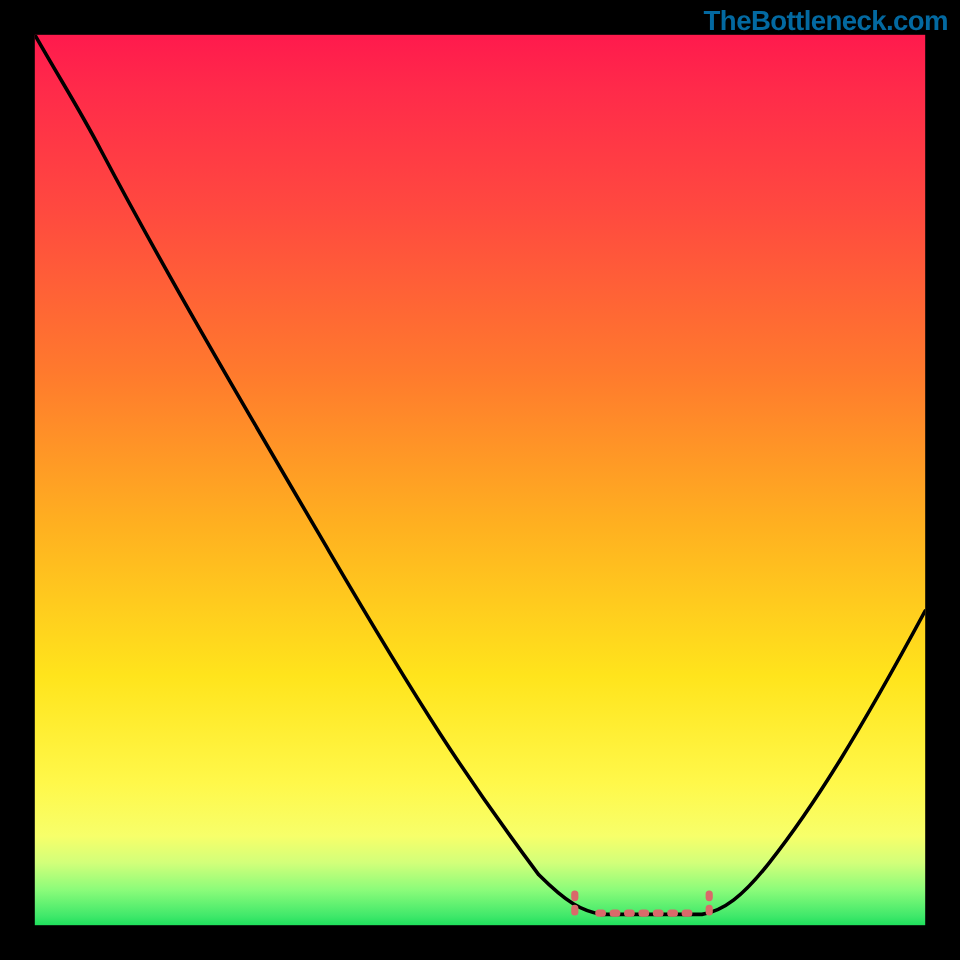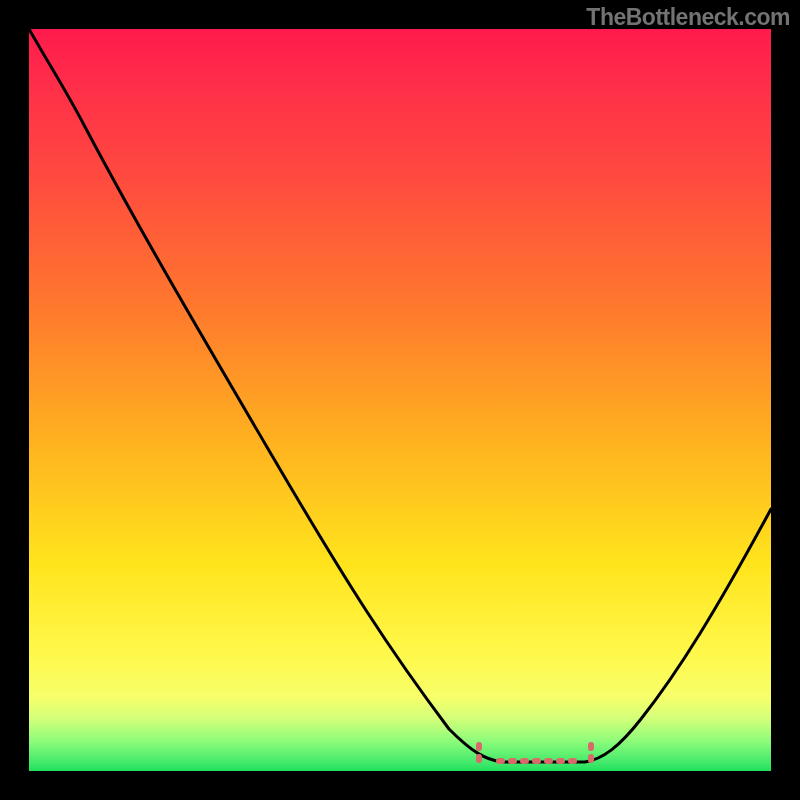--- a/index.html
+++ b/index.html
@@ -43,21 +43,21 @@
     left: 29px;
     top: 29px;
     width: 742px;
     height: 742px;
     pointer-events: none;
   }
   .watermark {
     position: absolute;
     top: 4px;
     right: 10px;
-    color: #737373;
+    color: #0369a1;
     font-size: 23px;
     font-weight: 600;
     letter-spacing: -0.5px;
   }
 </style>
 </head>
 <body>
 
 <div class="chart-container">
 

